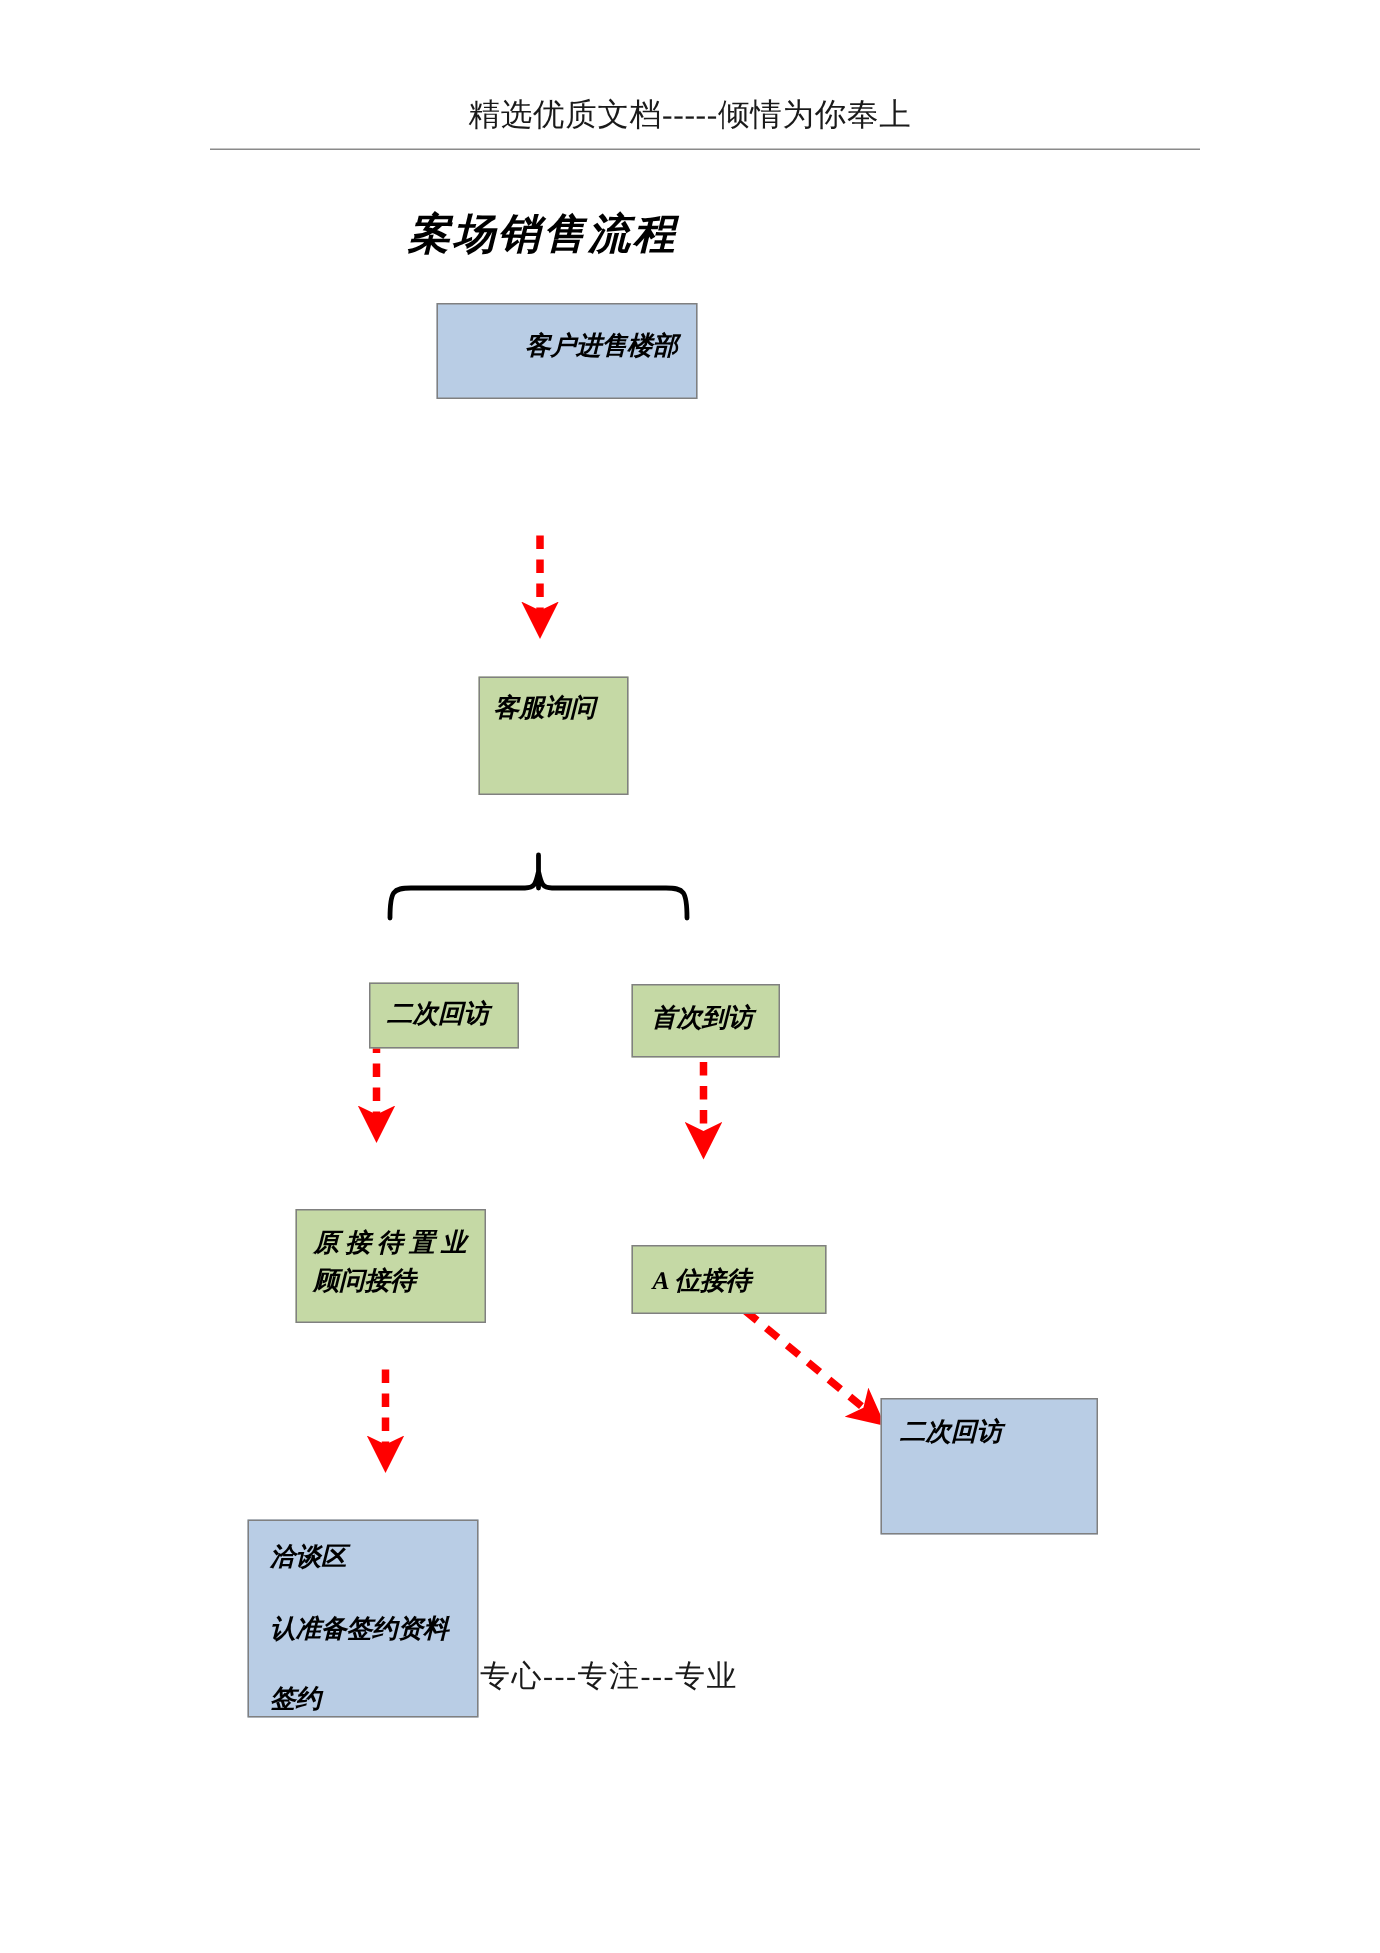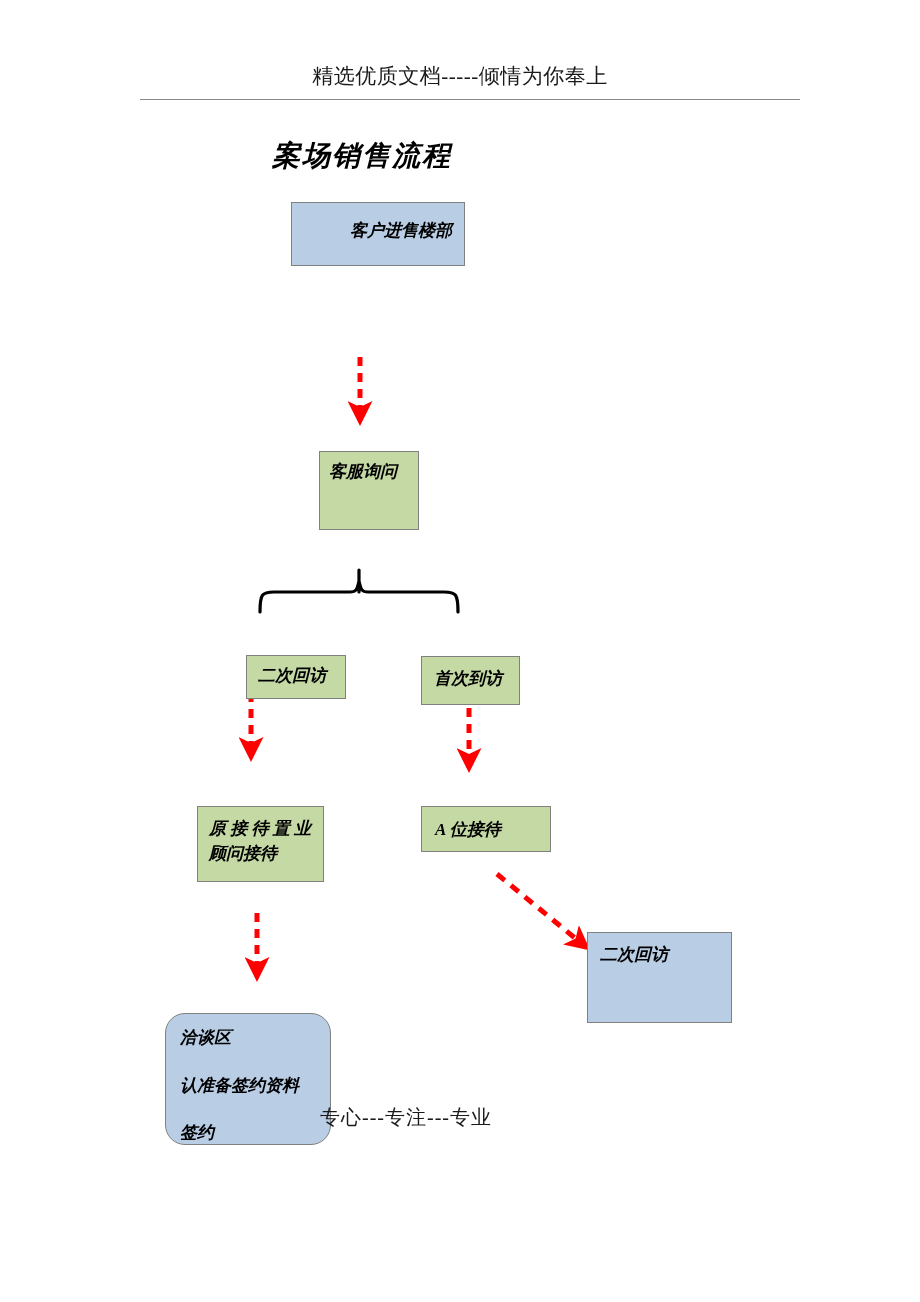--- a/index.html
+++ b/index.html
@@ -93,23 +93,23 @@
     text-align-last: justify;
     white-space: normal;
   }
   .node .line.gap { margin-top: 23px; }
 
   .node-start      { left: 291px; top: 202px;  width: 174px; height: 64px; padding-top: 16px; padding-left: 16px; text-align: right; }
   .node-service    { left: 319px; top: 451px;  width: 100px; height: 79px;  padding-top: 8px;  padding-left: 9px; }
   .node-second     { left: 205px; top: 655px;  width: 100px; height: 44px;  padding-top: 8px;  padding-left: 11px; margin-left: 41px; }
   .node-first      { left: 421px; top: 656px;  width: 99px;  height: 49px;  padding-top: 10px; padding-left: 12px; }
   .node-original   { left: 197px; top: 806px;  width: 127px; height: 76px;  padding-top: 10px; padding-left: 11px; }
-  .node-aseat      { left: 421px; top: 806px;  width: 130px; height: 46px;  padding-top: 11px; padding-left: 13px; }
+  .node-aseat      { left: 421px; top: 830px;  width: 130px; height: 46px;  padding-top: 11px; padding-left: 13px; }
   .node-area       { left: 587px; top: 932px;  width: 145px; height: 91px;  padding-top: 10px; padding-left: 12px; }
-  .node-deal       { left: 165px; top: 1013px; width: 166px; height: 132px; padding-top: 12px; padding-left: 14px; border-radius: 20px; }
+  .node-deal       { left: 165px; top: 1013px; width: 154px; height: 132px; padding-top: 12px; padding-left: 14px; }
 
   
   .arrow-svg {
     position: absolute;
     left: 0;
     top: 0;
     width: 920px;
     height: 1302px;
     pointer-events: none;
   }

